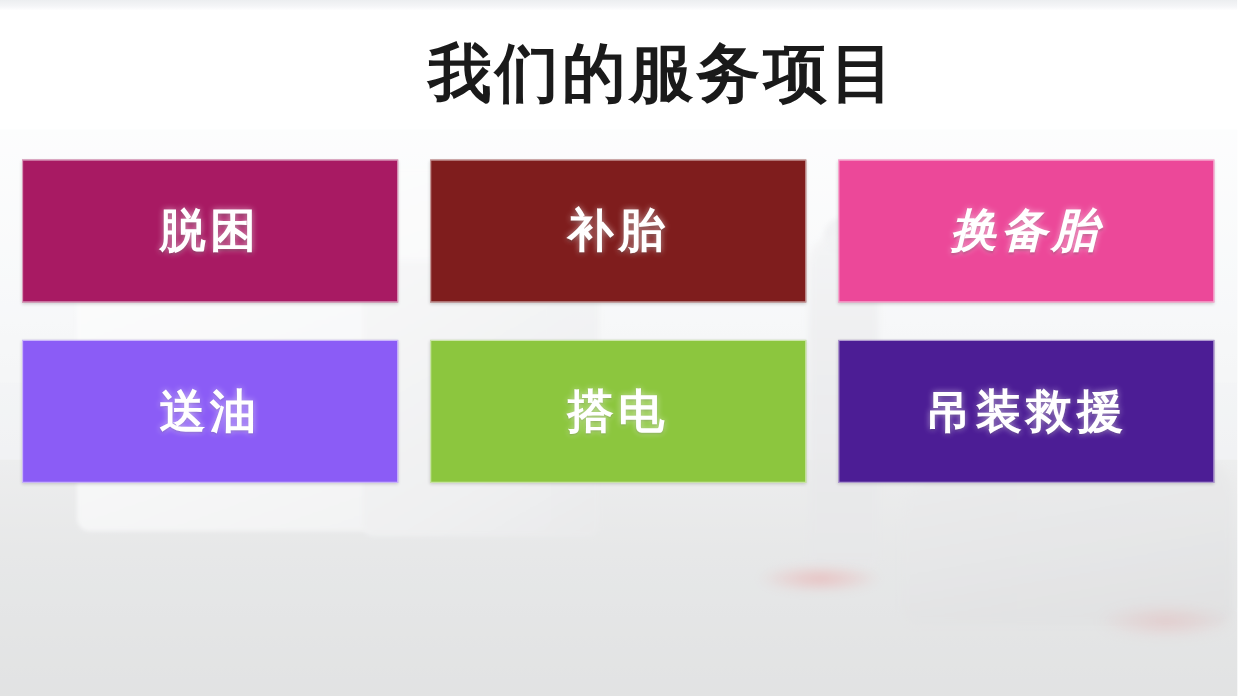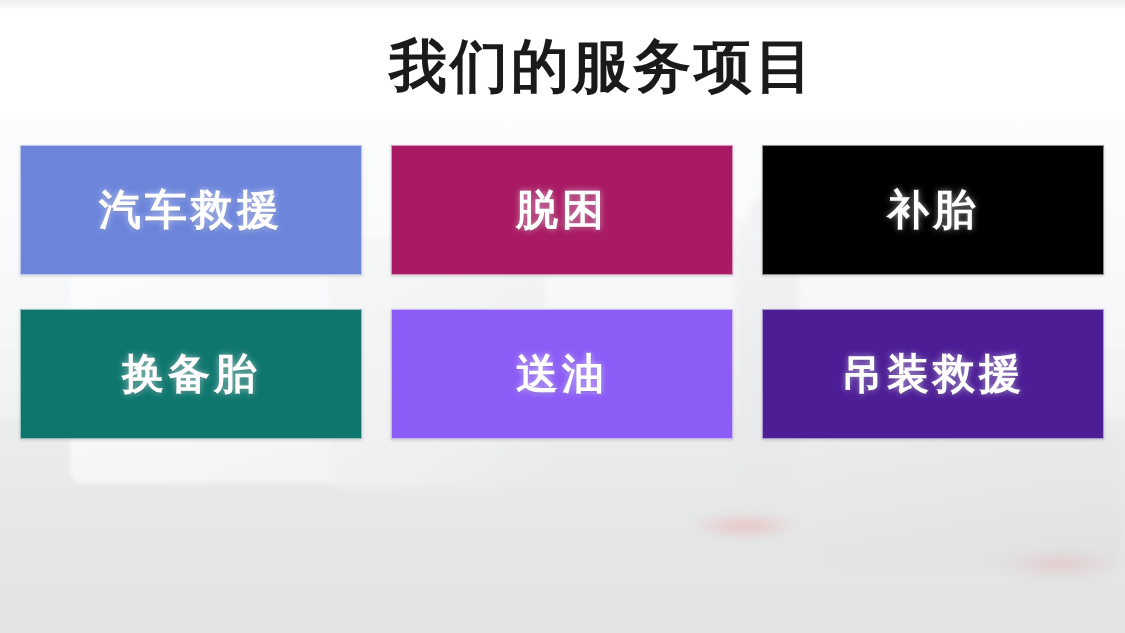--- a/index.html
+++ b/index.html
@@ -221,33 +221,33 @@
     <div class="bg-taillight"></div>
     <div class="bg-taillight-2"></div>
     <div class="bg-wash"></div>
   </div>
 
   <div class="title-area">
     <div class="page-title">我们的服务项目</div>
   </div>
 
   <div class="tile-grid">
-    <div class="tile" style="background-color: rgb(108, 133, 219);">
-      <span class="tile-label">汽车救援</span>
-    </div>
     <div class="tile" style="background-color: rgb(168, 26, 99);">
       <span class="tile-label">脱困</span>
     </div>
-    <div class="tile" style="background-color: #000000;">
+    <div class="tile" style="background-color: #7f1d1d;">
       <span class="tile-label">补胎</span>
     </div>
-    <div class="tile" style="background-color: #0f766e;">
+    <div class="tile" style="background-color: #ec4899; font-style: italic;">
       <span class="tile-label">换备胎</span>
     </div>
     <div class="tile" style="background-color: #8b5cf6;">
       <span class="tile-label">送油</span>
     </div>
+    <div class="tile" style="background-color: rgb(140, 198, 62);">
+      <span class="tile-label">搭电</span>
+    </div>
     <div class="tile" style="background-color: #4c1d95;">
       <span class="tile-label">吊装救援</span>
     </div>
   </div>
 
 </div>
 
 </body></html>

